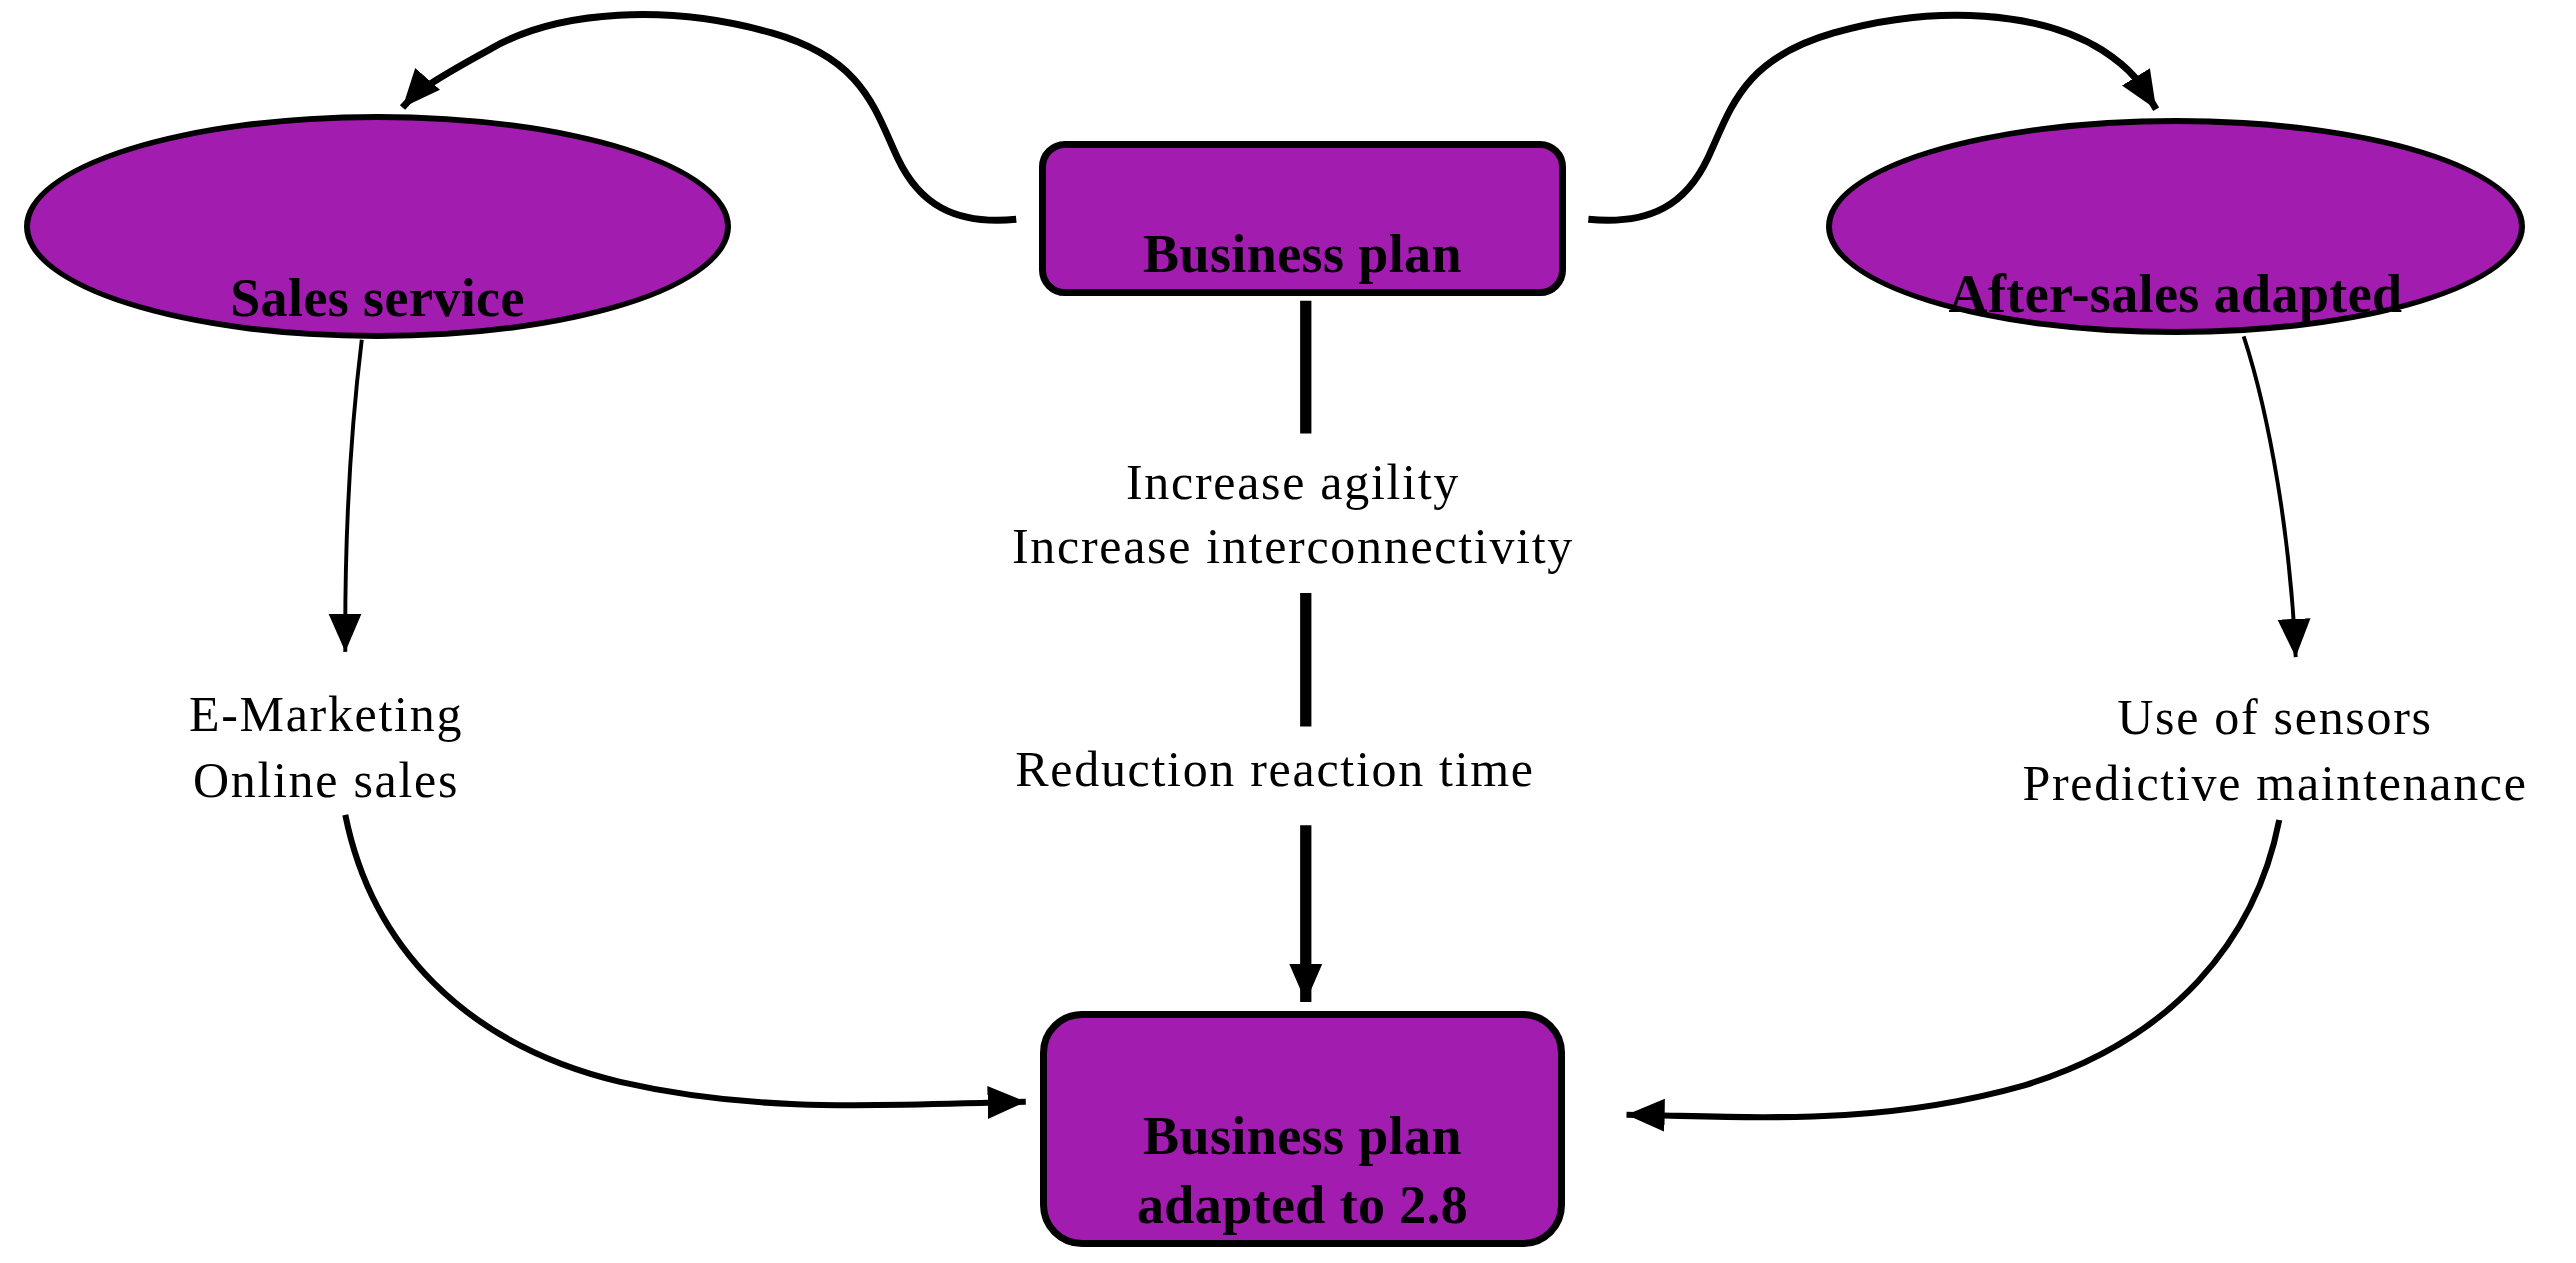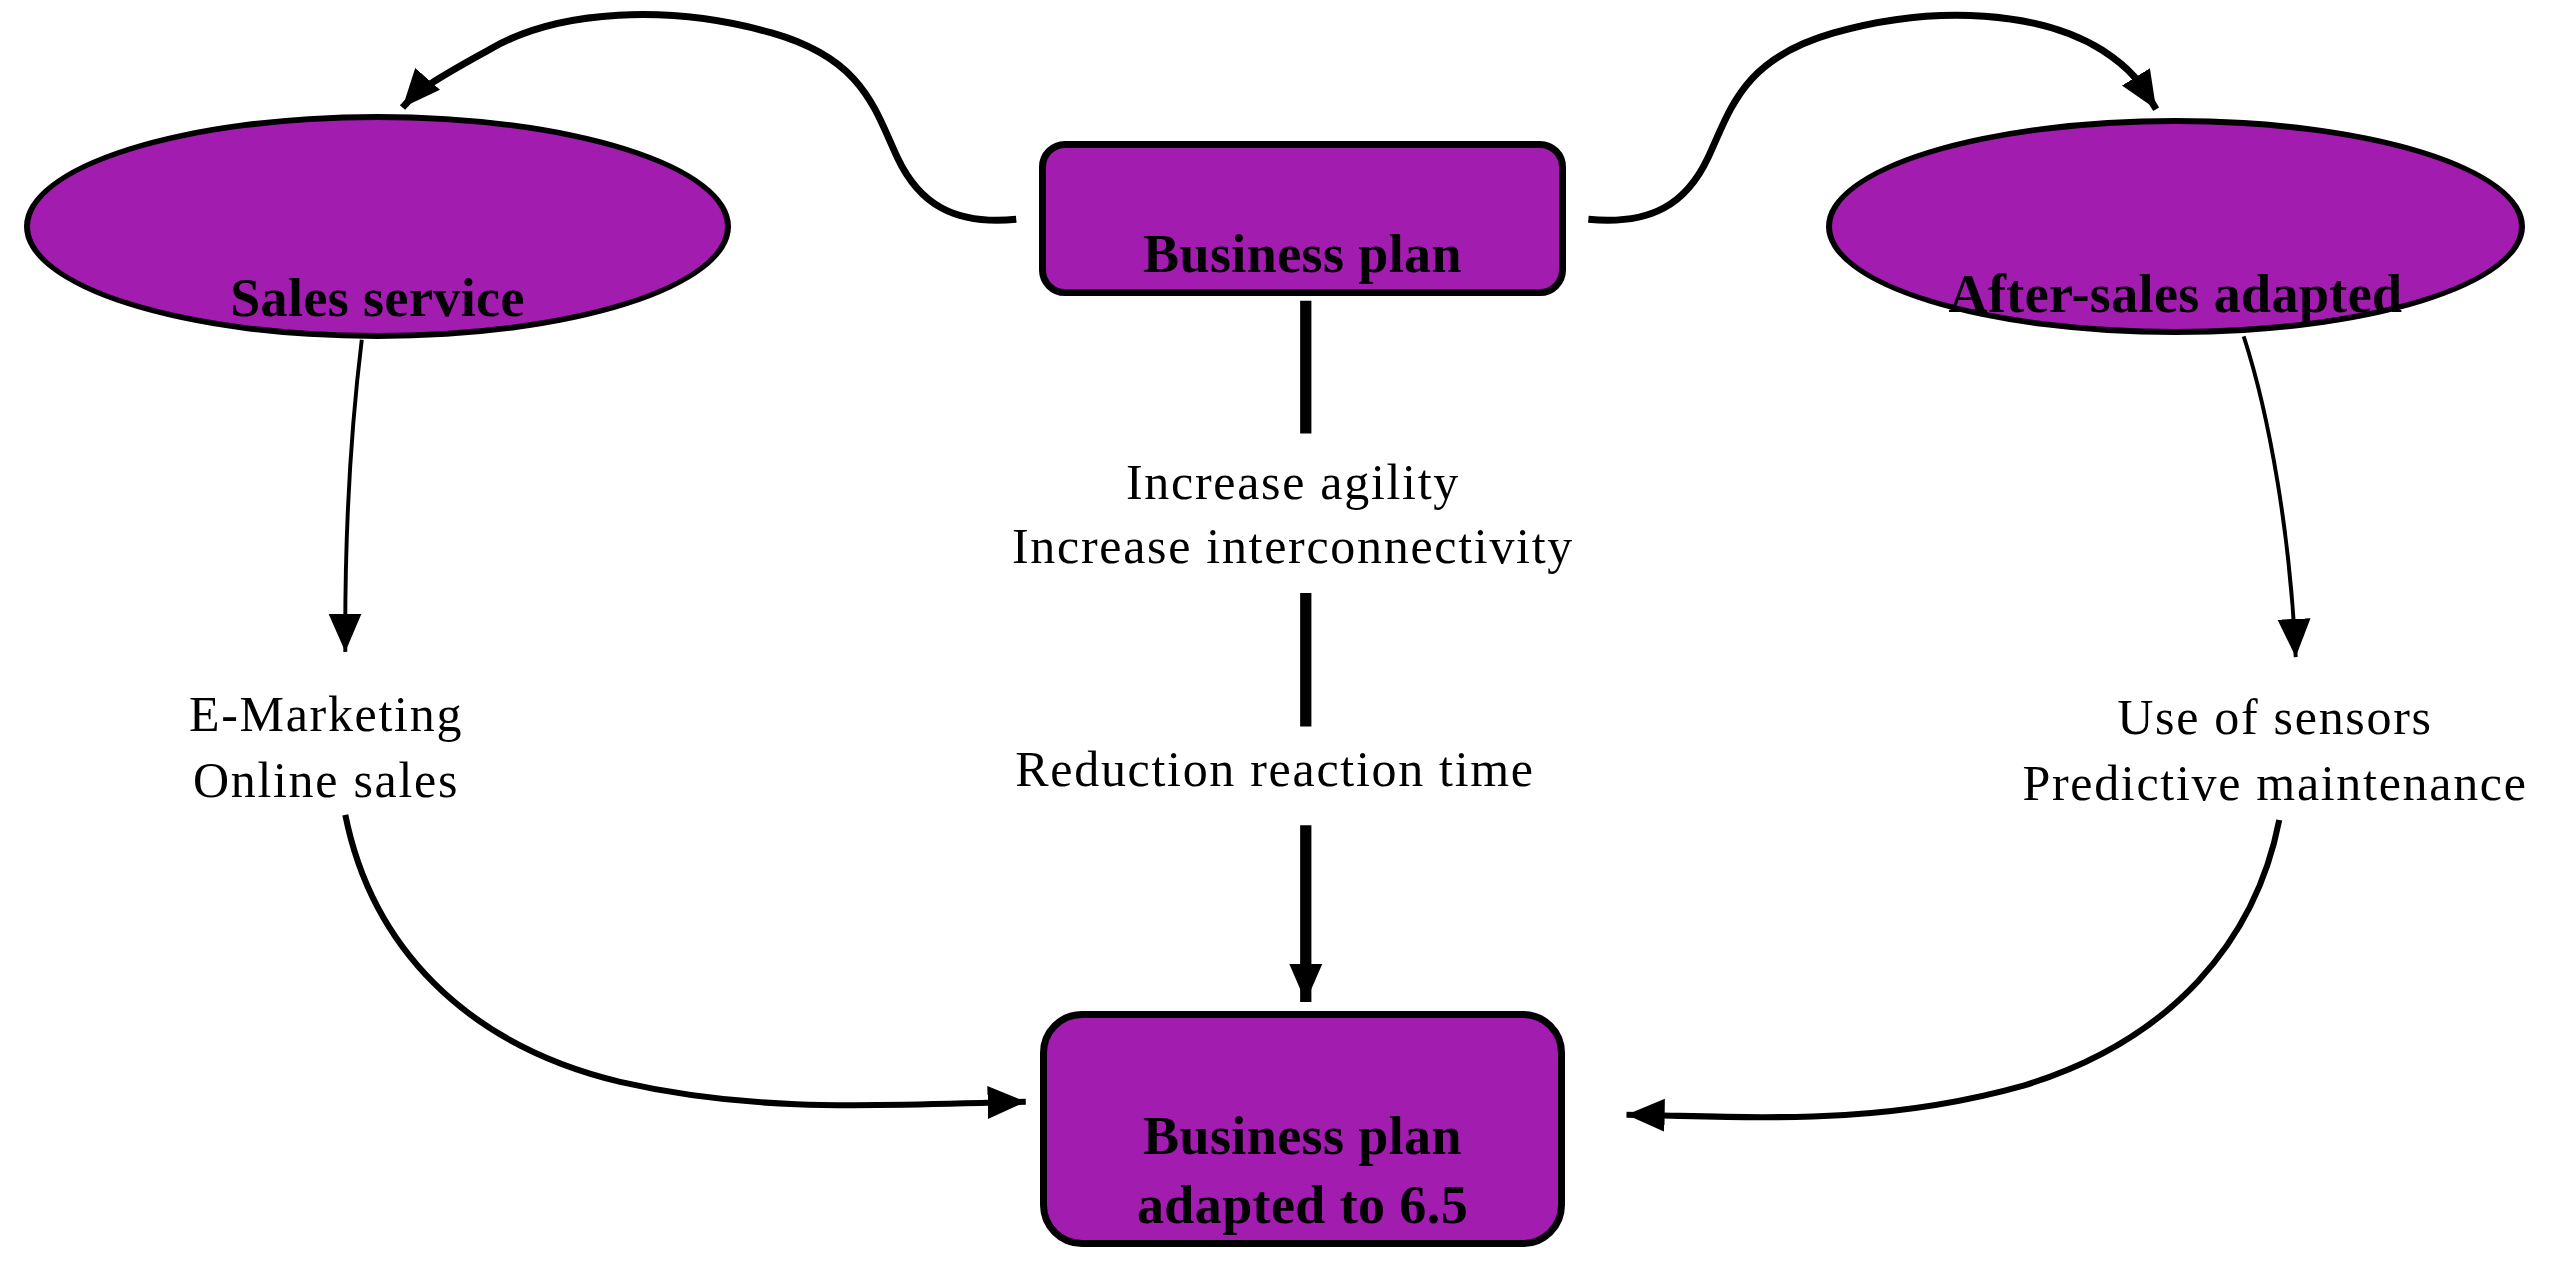--- a/index.html
+++ b/index.html
@@ -103,21 +103,21 @@
   <div class="node rbox" id="node-business-plan">
     <span class="nlabel">Business plan</span>
   </div>
 
   <div class="node ellipse" id="node-after-sales">
     <span class="nlabel">After-sales adapted</span>
   </div>
 
   <div class="node rbox" id="node-adapted">
     <span class="nlabel">Business plan</span>
-    <span class="nlabel">adapted to 6.5</span>
+    <span class="nlabel">adapted to 2.8</span>
   </div>
 
   <div class="ann" id="ann-reaction">Reduction reaction time</div>
 
   <div class="ann" id="ann-agility">
     <div>Increase agility</div>
     <div>Increase interconnectivity</div>
   </div>
 
   <div class="ann" id="ann-sensors">

